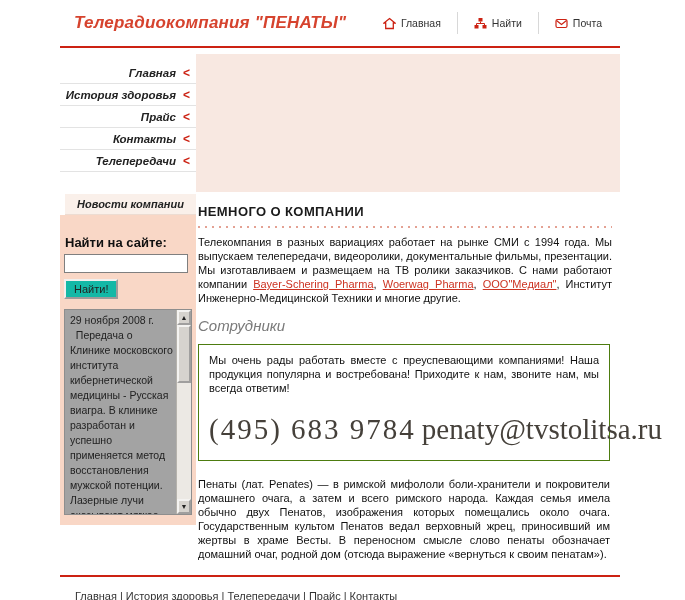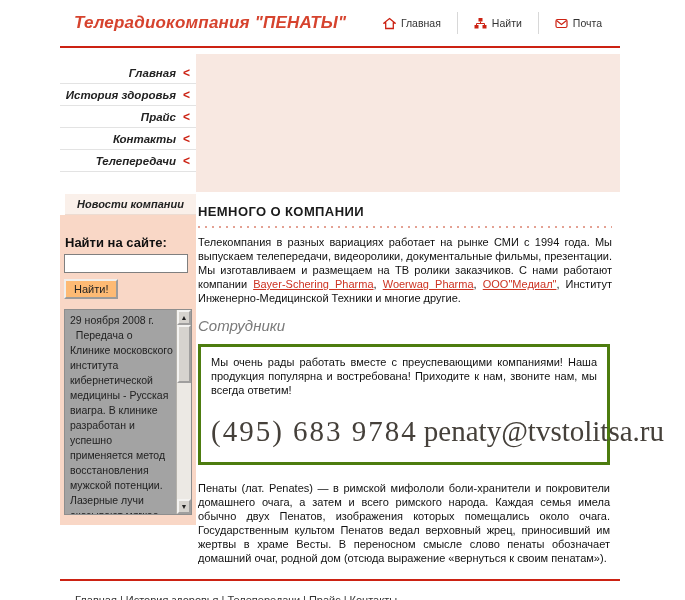--- a/index.html
+++ b/index.html
@@ -24,41 +24,41 @@
   
   .menu { padding-top: 14px; background: #fff; }
   .menu-item { height: 22px; display: flex; align-items: center; justify-content: flex-end; gap: 7px; padding-right: 6px; border-bottom: 1px solid #e3e3e3; cursor: pointer; }
   .menu-item .m-label { font-size: 11.5px; font-weight: bold; font-style: italic; color: #222; }
   .menu-item .m-arrow { color: #cc2213; font-weight: bold; font-size: 12px; }
   .news-header { margin-top: 22px; margin-left: 5px; height: 21px; background: #faf0ea; display: flex; align-items: center; justify-content: center; font-size: 11px; font-weight: bold; font-style: italic; color: #222; border-bottom: 1px solid #eddcd2; }
 
   .sidebar-salmon { background: #f9d7c6; padding: 8px 4px 10px 4px; }
   .search-label { font-size: 13px; font-weight: bold; color: #111; margin: 12px 0 4px 1px; }
   .search-input { width: 124px; height: 19px; border: 1px solid #7f7f7f; background: #fff; font-size: 11px; padding: 0 3px; display: block; }
-  .search-btn { margin-top: 6px; margin-bottom: 10px; font-size: 11px; padding: 2px 8px; background: #fdba74; border: 2px outset #f0efed; color: #222; cursor: pointer; }
+  .search-btn { margin-top: 6px; margin-bottom: 10px; font-size: 11px; padding: 2px 8px; background: #14b8a6; border: 2px outset #f0efed; color: #222; cursor: pointer; }
 
   .news-box { background: #a3a3a3; border: 1px solid #8e8e8e; height: 206px; display: flex; }
   .news-text { flex: 1; font-size: 10.5px; line-height: 15px; padding: 3px 2px 3px 5px; color: #222; white-space: pre-wrap; overflow: hidden; }
   .scrollbar { width: 15px; flex: 0 0 15px; background: #d9d6d0; display: flex; flex-direction: column; justify-content: space-between; border-left: 1px solid #b5b2ac; }
   .scroll-btn { height: 15px; background: #d6d3ce; border: 2px outset #f4f3f1; font-size: 7px; line-height: 11px; text-align: center; color: #222; cursor: pointer; }
   .scroll-track { flex: 1; position: relative; background: #ece9e4; }
   .scroll-thumb { position: absolute; top: 0; left: 0; right: 0; height: 58px; background: #d6d3ce; border: 2px outset #f4f3f1; cursor: grab; }
 
   
   .pink-banner { height: 138px; background: #f8e8e1; margin-top: 6px; }
   .main-inner { padding: 12px 8px 0 2px; }
   .section-title { font-size: 13px; font-weight: bold; color: #1a1a1a; letter-spacing: 0.4px; }
   .dotted { height: 3px; margin: 6px 0 7px 0;
             background-image: repeating-linear-gradient(90deg, #e4a193 0 2px, transparent 2px 7px);
             background-size: 100% 2px; background-repeat: no-repeat; background-position: 0 1px; }
   .para { font-size: 11px; line-height: 14px; text-align: justify; color: #111; }
   .para a, .red-link { color: #cc3322; text-decoration: underline; cursor: pointer; }
   .staff-link { display: inline-block; margin: 12px 0 2px 0; font-size: 15px; font-style: italic; color: #7a7a7a; cursor: pointer; text-decoration: none; }
 
-  .contact-box { border: 3px solid #4d7c0f; margin: 8px 2px 16px 0; padding: 8px 10px 14px 10px; }
+  .contact-box { border: 1px solid #4d7c0f; margin: 8px 2px 16px 0; padding: 8px 10px 14px 10px; }
   .contact-note { font-size: 11px; line-height: 14px; text-align: justify; color: #111; }
   .contact-big { margin-top: 18px; font-family: "Liberation Serif", serif; font-size: 29px; color: #45403a; white-space: nowrap; }
   .contact-big .phone { letter-spacing: 2px; margin-right: 6px; }
   .penates { margin-top: 14px; padding-right: 2px; }
 
   
   .footer-line { margin-top: 14px; }
   .footer-links { padding: 13px 0 0 15px; font-size: 11px; color: #333; }
   .footer-links a { color: #333; text-decoration: underline; cursor: pointer; }
   .footer-links .sep { color: #333; margin: 0 3px; }

